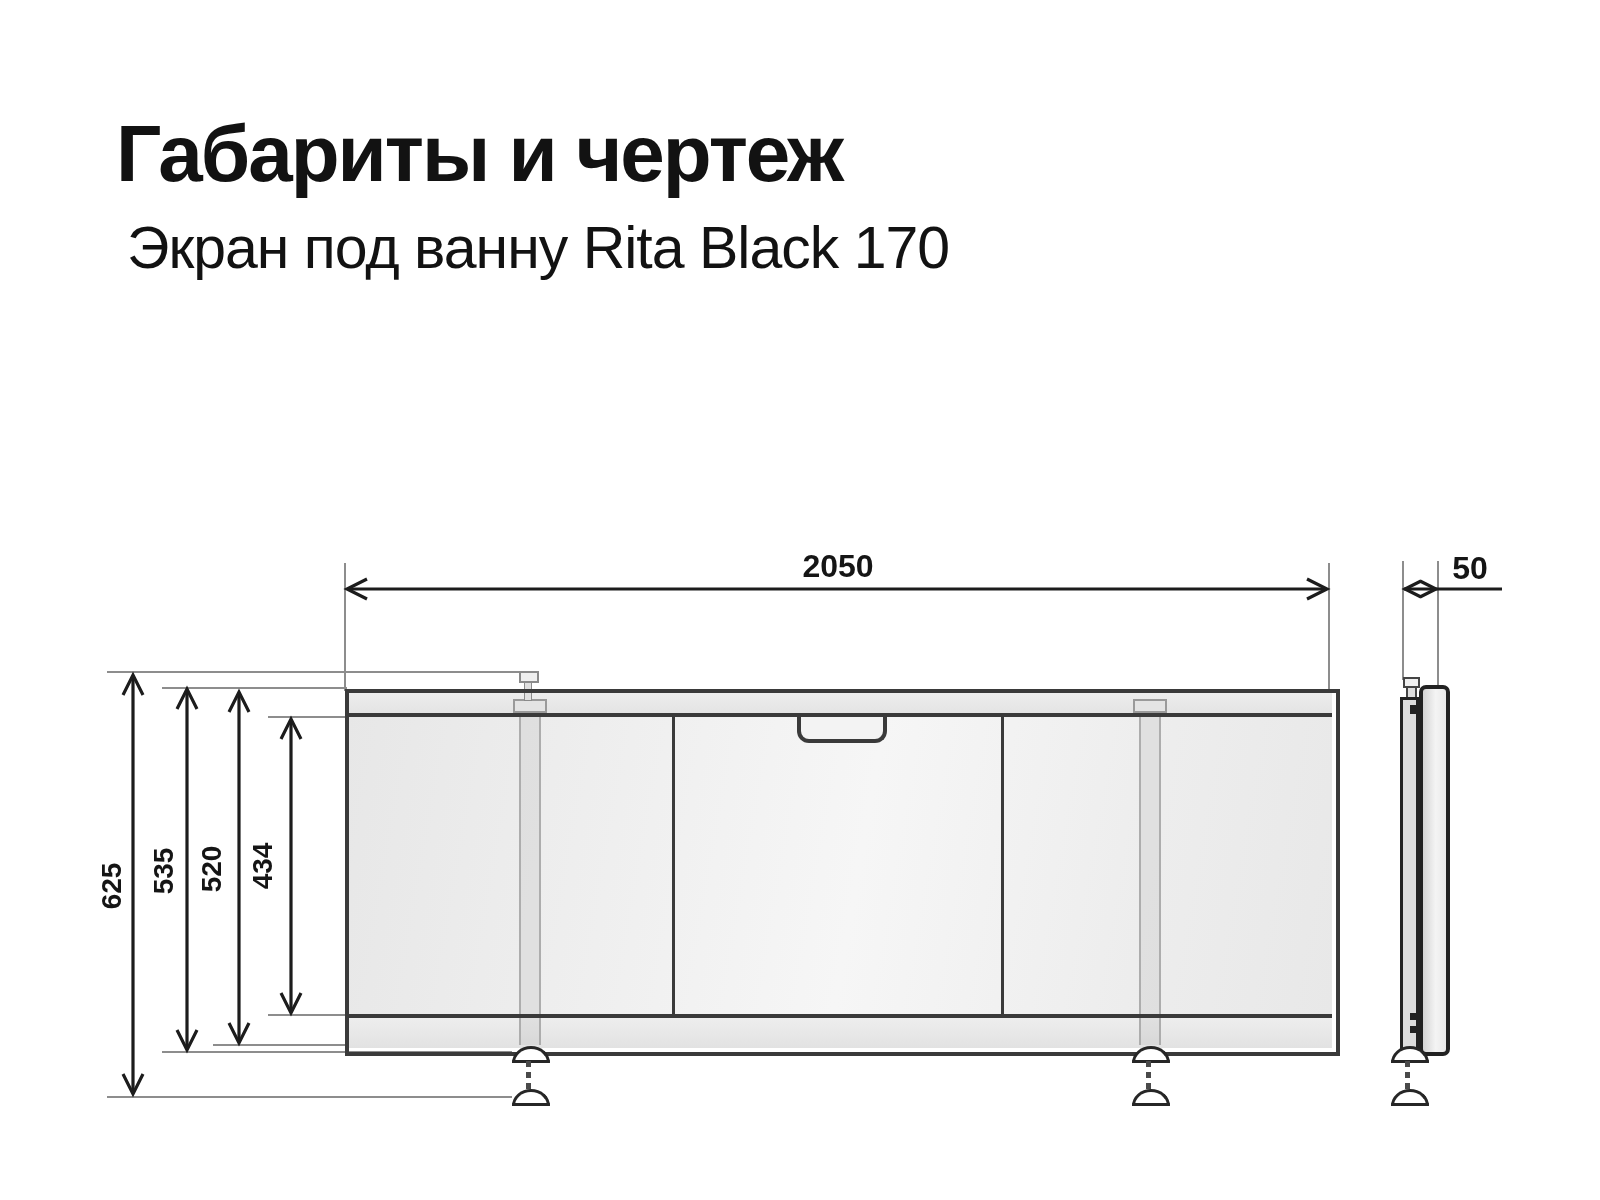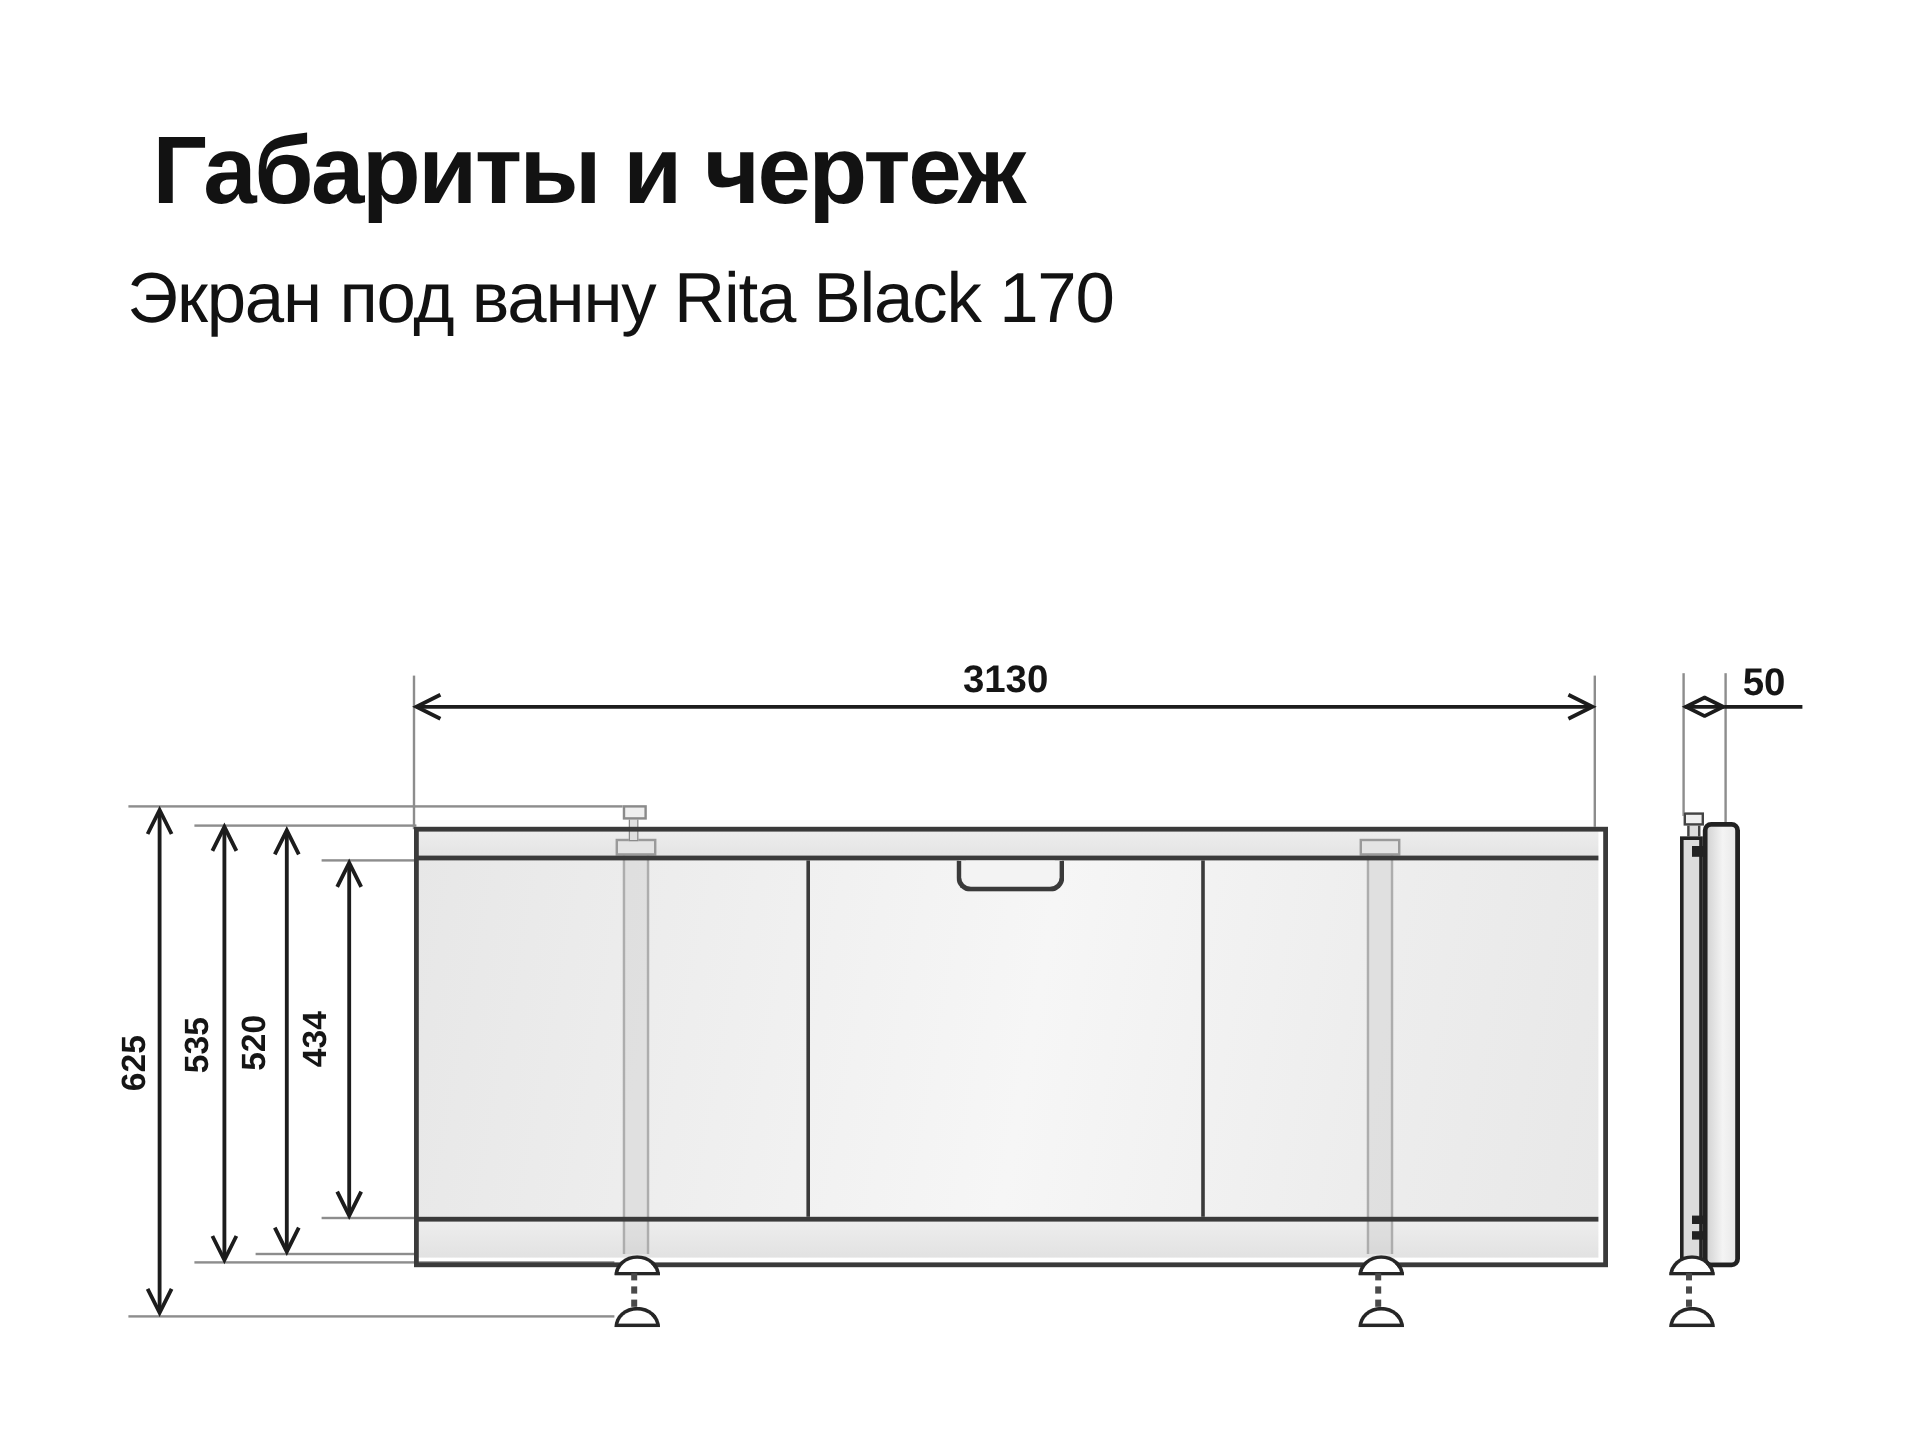--- a/index.html
+++ b/index.html
@@ -1,19 +1,19 @@
 <!DOCTYPE html>
 <html><head>
 <meta charset="utf-8">
 <style>
   html,body{margin:0;padding:0;background:#ffffff;}
   .canvas{position:relative;width:1600px;height:1200px;background:#fff;overflow:hidden;
           font-family:"Liberation Sans","DejaVu Sans",sans-serif;color:#141414;}
-  .title{position:absolute;left:116px;top:96px;font-size:80px;font-weight:700;letter-spacing:-2px;color:#121212;white-space:nowrap;margin-left:11px;}
-  .subtitle{position:absolute;left:106px;top:214px;font-size:59px;font-weight:400;letter-spacing:-1px;color:#121212;white-space:nowrap;}
+  .title{position:absolute;left:116px;top:108px;font-size:80px;font-weight:700;letter-spacing:-2px;color:#121212;white-space:nowrap;}
+  .subtitle{position:absolute;left:127px;top:214px;font-size:59px;font-weight:400;letter-spacing:-1px;color:#121212;white-space:nowrap;}
   
   .ext{position:absolute;background:#8d8d8d;}
   .ext.h{height:2px;}
   .ext.v{width:2px;}
   
   .dimlabel{position:absolute;font-size:32px;font-weight:700;color:#151515;text-align:center;white-space:nowrap;}
   .dimlabel.vert{font-size:28px;width:100px;height:30px;line-height:30px;transform:rotate(-90deg);}
   
   .rail{position:absolute;background:linear-gradient(#efefef,#e2e2e2);}
   .panels{position:absolute;background:linear-gradient(100deg,#e7e7e7 0%,#efefef 28%,#f6f6f6 52%,#ededed 80%,#e8e8e8 100%);}
@@ -147,20 +147,20 @@
     </g>
 
     <g>
       <line x1="291" y1="721" x2="291" y2="1011"></line>
       <polyline points="281,739 291,719 301,739"></polyline>
       <polyline points="281,993 291,1013 301,993"></polyline>
     </g>
   </svg>
 
   
-  <div class="dimlabel" style="left:758px;top:548px;width:160px">3130</div>
+  <div class="dimlabel" style="left:758px;top:548px;width:160px">2050</div>
   <div class="dimlabel" style="left:1430px;top:550px;width:80px">50</div>
   <div class="dimlabel vert" style="left:62px;top:871px">625</div>
   <div class="dimlabel vert" style="left:114px;top:856px">535</div>
   <div class="dimlabel vert" style="left:162px;top:854px">520</div>
   <div class="dimlabel vert" style="left:213px;top:851px">434</div>
 
 </div>
 
 </body></html>

